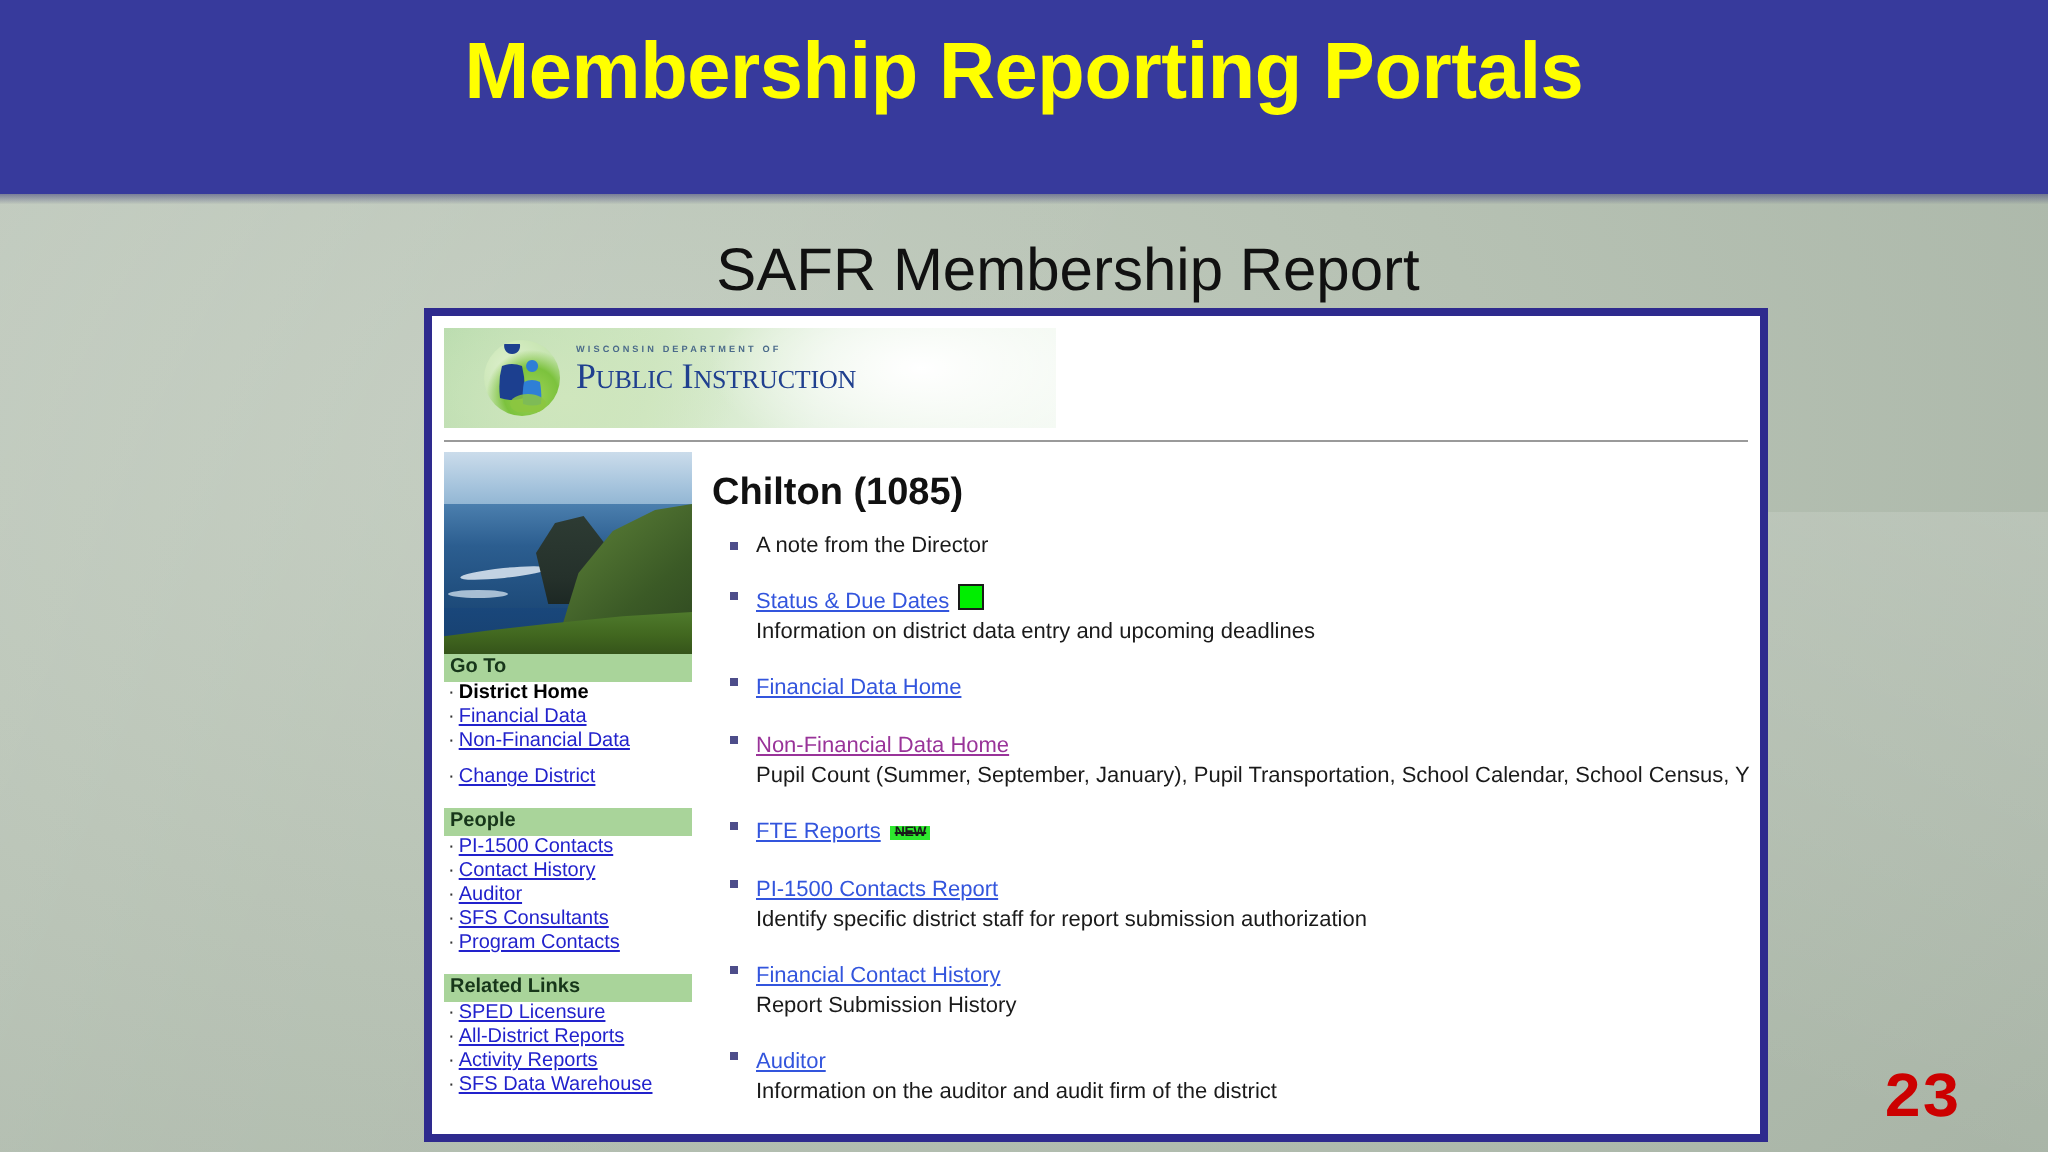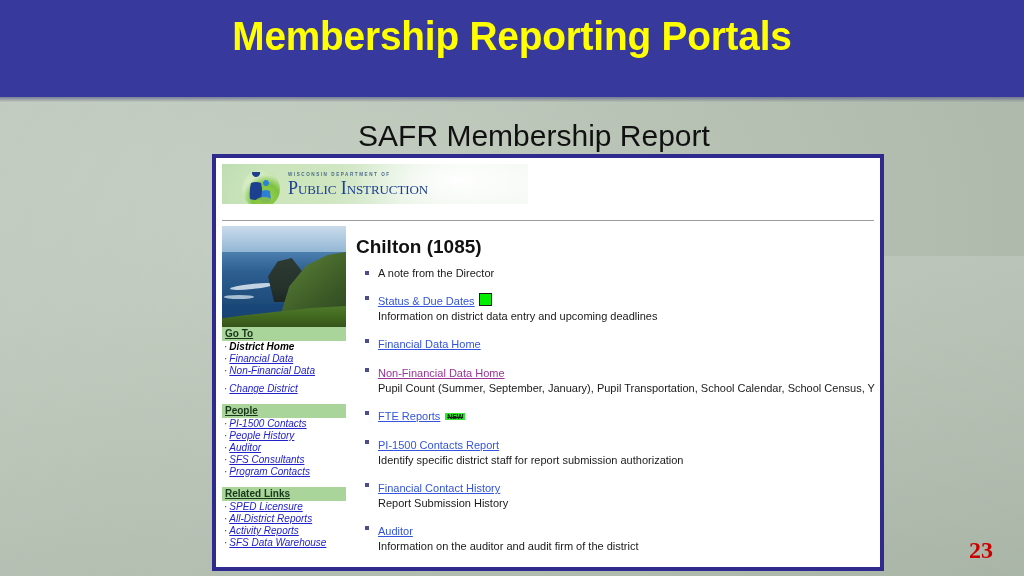--- a/index.html
+++ b/index.html
@@ -101,21 +101,21 @@
     width: 664px;
     height: 409px;
     background: #ffffff;
     overflow: hidden;
   }
 
   
   #dpi-banner {
     position: absolute;
     left: 6px; top: 6px;
-    width: 306px; height: 40px;
+    width: 306px; height: 50px;
     background:
       radial-gradient(ellipse 170px 80px at 78% 40%, #ffffff 0%, rgba(255,255,255,0.55) 30%, rgba(255,255,255,0) 62%),
       radial-gradient(ellipse 120px 70px at 20% 70%, #cfe6bd 0%, rgba(207,230,189,0) 70%),
       linear-gradient(105deg, #bcddb0 0%, #cfe6c2 35%, #e4f1e0 62%, #f3f9f2 100%);
     overflow: hidden;
   }
   #dpi-logo-mark {
     position: absolute;
     left: 20px; top: 6px;
     width: 38px; height: 38px;
@@ -209,34 +209,32 @@
   }
 
   .sb-section {
     background: #a9d49a;
     color: #17361a;
     font-family: "Liberation Sans", sans-serif;
     font-size: 10px;
     font-weight: bold;
     padding: 1px 3px 1px 3px;
     line-height: 12px;
-    text-decoration: underline;
   }
   .sb-list {
     margin: 0;
     padding: 0;
     list-style: none;
   }
   .sb-item {
     font-family: "Liberation Sans", sans-serif;
     font-size: 10px;
     line-height: 12px;
     padding-left: 2px;
     white-space: nowrap;
-    font-style: italic;
   }
   .sb-bullet { color: #333333; margin-right: 2px; }
   .sb-link {
     color: #2222cc;
     text-decoration: underline;
   }
   .sb-current {
     color: #000000;
     font-weight: bold;
   }
@@ -309,25 +307,25 @@
     letter-spacing: -0.2px;
     padding: 0px 2px;
     margin-left: 5px;
     vertical-align: 1px;
     text-decoration: line-through;
   }
 
   
   #page-number {
     position: absolute;
-    right: 31px;
+    right: 44px;
     bottom: 10px;
     color: #cc0000;
-    font-family: Liberation Serif, serif;
-    font-size: 24px;
+    font-family: Liberation Mono, monospace;
+    font-size: 32px;
     font-weight: bold;
     line-height: 32px;
   }
 </style>
 </head>
 <body>
 
 <div id="slide">
 
   <div id="bg-streak-1"></div>
@@ -376,21 +374,21 @@
               <li class="sb-item"><span class="sb-bullet">·</span><span class="sb-link">Non-Financial Data</span></li>
             </ul>
             <div class="sb-gap-small"></div>
             <ul class="sb-list">
               <li class="sb-item"><span class="sb-bullet">·</span><span class="sb-link">Change District</span></li>
             </ul>
             <div class="sb-gap"></div>
             <div class="sb-section">People</div>
             <ul class="sb-list">
               <li class="sb-item"><span class="sb-bullet">·</span><span class="sb-link">PI-1500 Contacts</span></li>
-              <li class="sb-item"><span class="sb-bullet">·</span><span class="sb-link">People History</span></li>
+              <li class="sb-item"><span class="sb-bullet">·</span><span class="sb-link">Contact History</span></li>
               <li class="sb-item"><span class="sb-bullet">·</span><span class="sb-link">Auditor</span></li>
               <li class="sb-item"><span class="sb-bullet">·</span><span class="sb-link">SFS Consultants</span></li>
               <li class="sb-item"><span class="sb-bullet">·</span><span class="sb-link">Program Contacts</span></li>
             </ul>
             <div class="sb-gap"></div>
             <div class="sb-section">Related Links</div>
             <ul class="sb-list">
               <li class="sb-item"><span class="sb-bullet">·</span><span class="sb-link">SPED Licensure</span></li>
               <li class="sb-item"><span class="sb-bullet">·</span><span class="sb-link">All-District Reports</span></li>
               <li class="sb-item"><span class="sb-bullet">·</span><span class="sb-link">Activity Reports</span></li>

